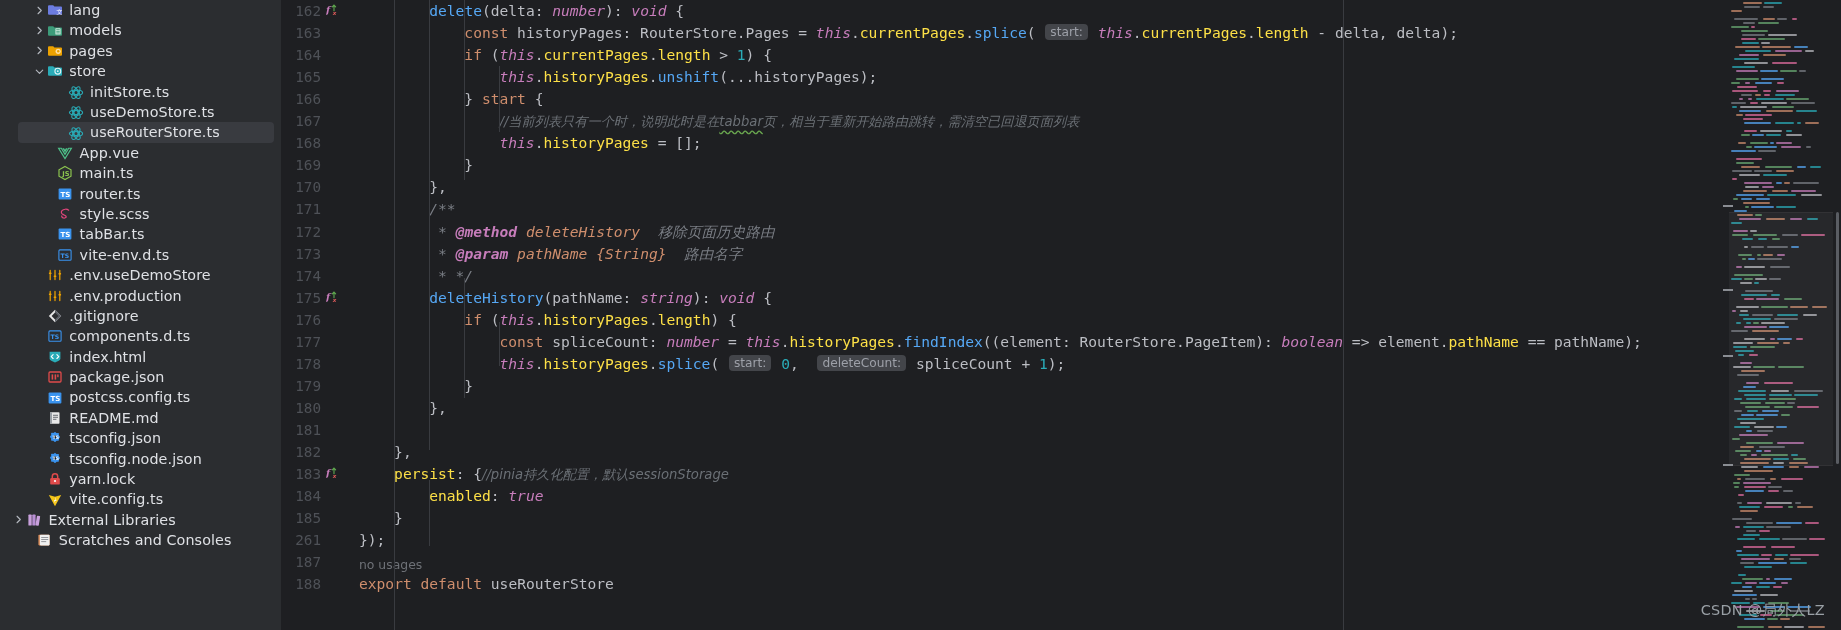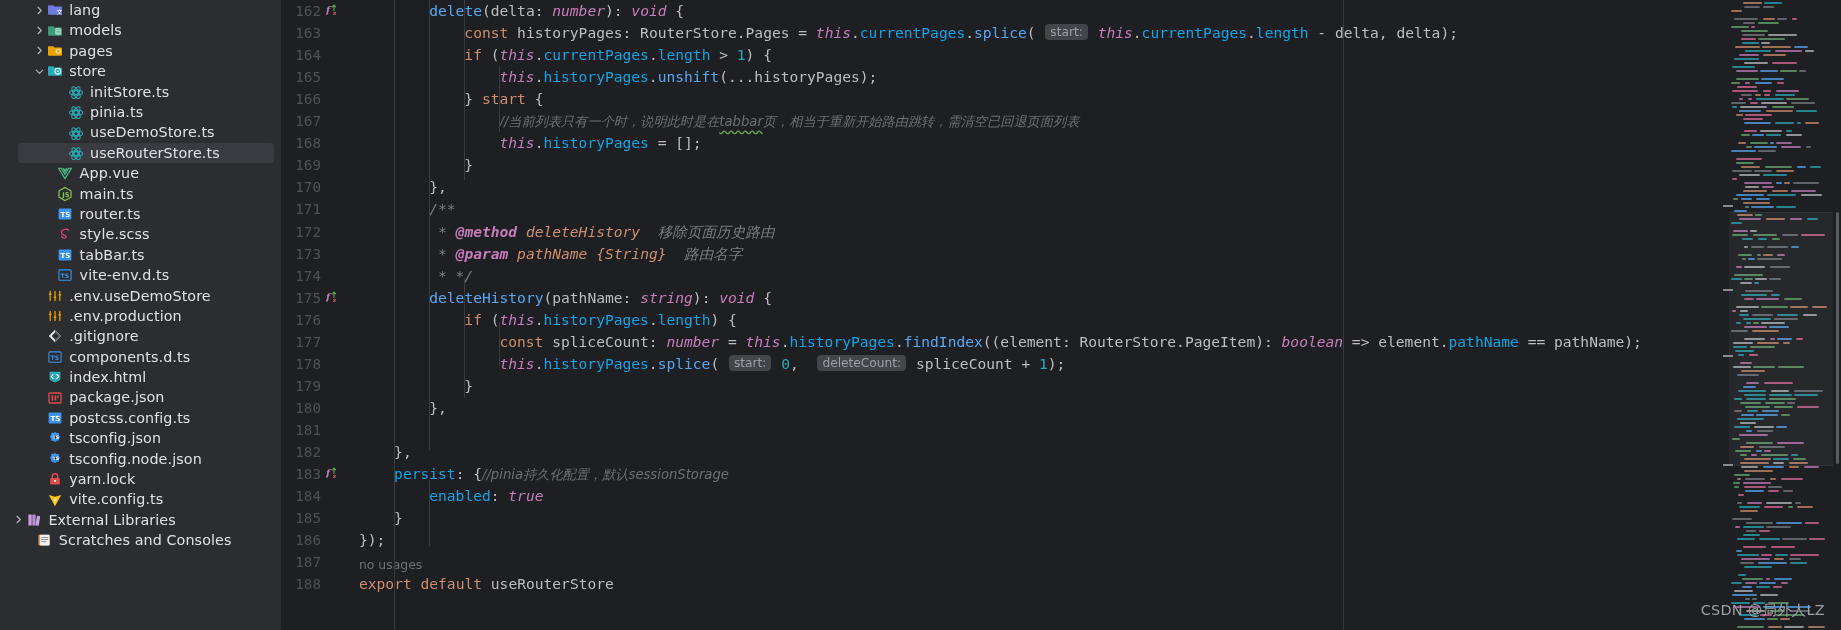--- a/index.html
+++ b/index.html
@@ -134,21 +134,21 @@
   .this   { color: #c77dbb; font-style: italic; }
   .fn     { color: #56a8f5; }        
   .ident  { color: #bcbec4; }
   .type   { color: #bcbec4; }
   .num    { color: #2aacb8; }
   .cmt    { color: #7a7e85; font-style: italic; }
   .doctag { color: #c77dbb; font-weight: bold; font-style: italic; }
   .docparam { color: #cf8e6d; font-style: italic; }
   .doctext{ color: #7a7e85; font-style: italic; }
   .punc   { color: #bcbec4; }
-  .member { color: #0ea5e9; }
+  .member { color: #fde047; }
   .chncmt { color: #6b7076; font-style: italic; font-family: "DejaVu Sans", sans-serif; font-size: 13.2px;}
 
   .inlay {
     display: inline-block;
     background: #43454a;
     color: #9da0a8;
     border-radius: 4px;
     padding: 0px 5px;
     font-size: 12.2px;
     font-family: "DejaVu Sans", sans-serif;
@@ -320,35 +320,20 @@
         <span class="ficon">
           <svg width="16" height="16" viewBox="0 0 16 16">
             <g fill="none" stroke="#2aacb8" stroke-width="1.05">
               <circle cx="8" cy="8.6" r="2.1"></circle>
               <ellipse cx="8" cy="8.6" rx="6.6" ry="2.7"></ellipse>
               <ellipse cx="8" cy="8.6" rx="6.6" ry="2.7" transform="rotate(60 8 8.6)"></ellipse>
               <ellipse cx="8" cy="8.6" rx="6.6" ry="2.7" transform="rotate(120 8 8.6)"></ellipse>
             </g>
           </svg>
         </span>
-        <span class="tlabel">pinia.ts</span>
-      </div>
-      <div class="tree-row">
-        <div style="width: 52px; flex: 0 0 auto;"></div>
-        <span class="arrow"></span>
-        <span class="ficon">
-          <svg width="16" height="16" viewBox="0 0 16 16">
-            <g fill="none" stroke="#2aacb8" stroke-width="1.05">
-              <circle cx="8" cy="8.6" r="2.1"></circle>
-              <ellipse cx="8" cy="8.6" rx="6.6" ry="2.7"></ellipse>
-              <ellipse cx="8" cy="8.6" rx="6.6" ry="2.7" transform="rotate(60 8 8.6)"></ellipse>
-              <ellipse cx="8" cy="8.6" rx="6.6" ry="2.7" transform="rotate(120 8 8.6)"></ellipse>
-            </g>
-          </svg>
-        </span>
         <span class="tlabel">useDemoStore.ts</span>
       </div>
       <div class="tree-row selected">
         <div style="width: 52px; flex: 0 0 auto;"></div>
         <span class="arrow"></span>
         <span class="ficon">
           <svg width="16" height="16" viewBox="0 0 16 16">
             <g fill="none" stroke="#2aacb8" stroke-width="1.05">
               <circle cx="8" cy="8.6" r="2.1"></circle>
               <ellipse cx="8" cy="8.6" rx="6.6" ry="2.7"></ellipse>
@@ -508,20 +493,36 @@
       <div class="tree-row">
         <div style="width: 31.2px; flex: 0 0 auto;"></div>
         <span class="arrow"></span>
         <span class="ficon">
           <svg width="16" height="16" viewBox="0 0 16 16">
             <rect x="1.6" y="2.6" width="12.8" height="11" rx="1" fill="#3a93ee"></rect>
             <text x="3.5" y="10.9" font-size="7" fill="#ffffff" font-family="DejaVu Sans" font-weight="bold">TS</text>
           </svg>
         </span>
         <span class="tlabel">postcss.config.ts</span>
+      </div>
+      <div class="tree-row">
+        <div style="width: 31.2px; flex: 0 0 auto;"></div>
+        <span class="arrow"></span>
+        <span class="ficon">
+          <svg width="16" height="16" viewBox="0 0 16 16">
+            <rect x="3" y="2.3" width="9.5" height="11.4" rx="0.8" fill="#e8e8e8"></rect>
+            <rect x="3" y="2.3" width="2" height="11.4" fill="#9aa0a6"></rect>
+            <g fill="#5b5f66">
+              <rect x="6" y="4.8" width="5" height="0.9"></rect>
+              <rect x="6" y="6.8" width="5" height="0.9"></rect>
+              <rect x="6" y="8.8" width="3.4" height="0.9"></rect>
+            </g>
+          </svg>
+        </span>
+        <span class="tlabel">README.md</span>
       </div>
       <div class="tree-row">
         <div style="width: 31.2px; flex: 0 0 auto;"></div>
         <span class="arrow"></span>
         <span class="ficon">
           <svg width="16" height="16" viewBox="0 0 16 16">
             <path d="M8 1.9c.9 0 1.1 1 1.7 1.2.6.2 1.3-.5 2 .1.6.6-.1 1.4.1 2 .2.6 1.2.8 1.2 1.7s-1 1.1-1.2 1.7c-.2.6.5 1.4-.1 2-.7.6-1.4-.1-2 .1-.6.2-.8 1.2-1.7 1.2s-1.1-1-1.7-1.2c-.6-.2-1.3.5-2-.1-.6-.6.1-1.4-.1-2C4 7.8 3 7.6 3 6.7s1-1.1 1.2-1.7c.2-.6-.5-1.4.1-2 .7-.6 1.4.1 2-.1C6.9 2.9 7.1 1.9 8 1.9z" fill="#3a93ee"></path>
             <circle cx="8" cy="6.9" r="1.6" fill="#1e1f22"></circle>
             <text x="5.6" y="8.5" font-size="4.6" fill="#ffffff" font-family="DejaVu Sans" font-weight="bold">TS</text>
           </svg>
@@ -629,21 +630,21 @@
         <div class="ln" style="position: absolute; left: 0px; right: 0px; top: 396.9px; text-decoration: underline;"><span class="lnum">180</span><span class="ctext" style="left: 148.24px;"><span class="punc">},</span></span></div>
         <div class="ln" style="position: absolute; left: 0px; right: 0px; top: 418.95px;"><span class="lnum">181</span><span class="ctext" style="left: 78px;"></span></div>
         <div class="ln" style="position: absolute; left: 0px; right: 0px; top: 441px;"><span class="lnum">182</span><span class="ctext" style="left: 113.12px;"><span class="punc">},</span></span></div>
         <div class="ln" style="position: absolute; left: 0px; right: 0px; top: 463.05px;"><span class="lnum">183</span><span class="gmark"><svg width="13" height="13" viewBox="0 0 14 14">
               <text x="0" y="10.5" font-size="10.5" font-family="DejaVu Serif" font-style="italic" fill="#c77dbb">f</text>
               <path d="M8.6 2.2v6.2M6.8 4.2l1.8-2 1.8 2" fill="none" stroke="#5fa84f" stroke-width="1.2" stroke-linecap="round"></path>
               <text x="7.2" y="12.6" font-size="6" font-family="DejaVu Sans" fill="#e05b5b">x</text>
             </svg></span><span class="ctext" style="left: 113.12px;"><span class="member">persist</span><span class="punc">: {</span><span class="chncmt">//pinia持久化配置，默认sessionStorage</span></span></div>
         <div class="ln" style="position: absolute; left: 0px; right: 0px; top: 485.1px;"><span class="lnum">184</span><span class="ctext" style="left: 148.24px;"><span class="member">enabled</span><span class="punc">: </span><span class="kw2">true</span></span></div>
         <div class="ln" style="position: absolute; left: 0px; right: 0px; top: 507.15px;"><span class="lnum">185</span><span class="ctext" style="left: 113.12px;"><span class="punc">}</span></span></div>
-        <div class="ln" style="position: absolute; left: 0px; right: 0px; top: 529.2px;"><span class="lnum">186</span><span class="ctext" style="left: 78px;"><span class="punc">});</span></span></div>
+        <div class="ln" style="position: absolute; left: 0px; right: 0px; top: 529.2px;"><span class="lnum">261</span><span class="ctext" style="left: 78px;"><span class="punc">});</span></span></div>
         <div class="ln" style="position: absolute; left: 0px; right: 0px; top: 551.25px;"><span class="lnum">187</span><span class="ctext" style="left: 78px;"></span></div>
         <div class="ln" style="position: absolute; left: 0px; right: 0px; top: 573.3px;"><span class="lnum">188</span><span class="ctext" style="left: 78px;"><span class="kw">export</span> <span class="kw">default</span> <span class="ident">useRouterStore</span></span></div>
         <div class="ln" style="position: absolute; left: 0px; right: 0px; top: 554.3px;"><span class="ctext nousages" style="left: 78px;">no usages</span></div>
         <div class="iguide" style="left: 113.12px; top: 0px; height: 630px; bottom: auto;"></div>
         <div class="iguide" style="left: 148.24px; top: 0px; height: 450px; bottom: auto;"></div>
         <div class="iguide" style="left: 183.36px; top: 0px; height: 180px; bottom: auto;"></div>
         <div class="iguide" style="left: 183.36px; top: 278px; height: 120px; bottom: auto;"></div>
         <div class="iguide" style="left: 218.48px; top: 66px; height: 66px; bottom: auto;"></div>
         <div class="iguide" style="left: 218.48px; top: 322px; height: 44px; bottom: auto;"></div>
         <div class="iguide" style="left: 148.24px; top: 480px; height: 66px; bottom: auto;"></div>

